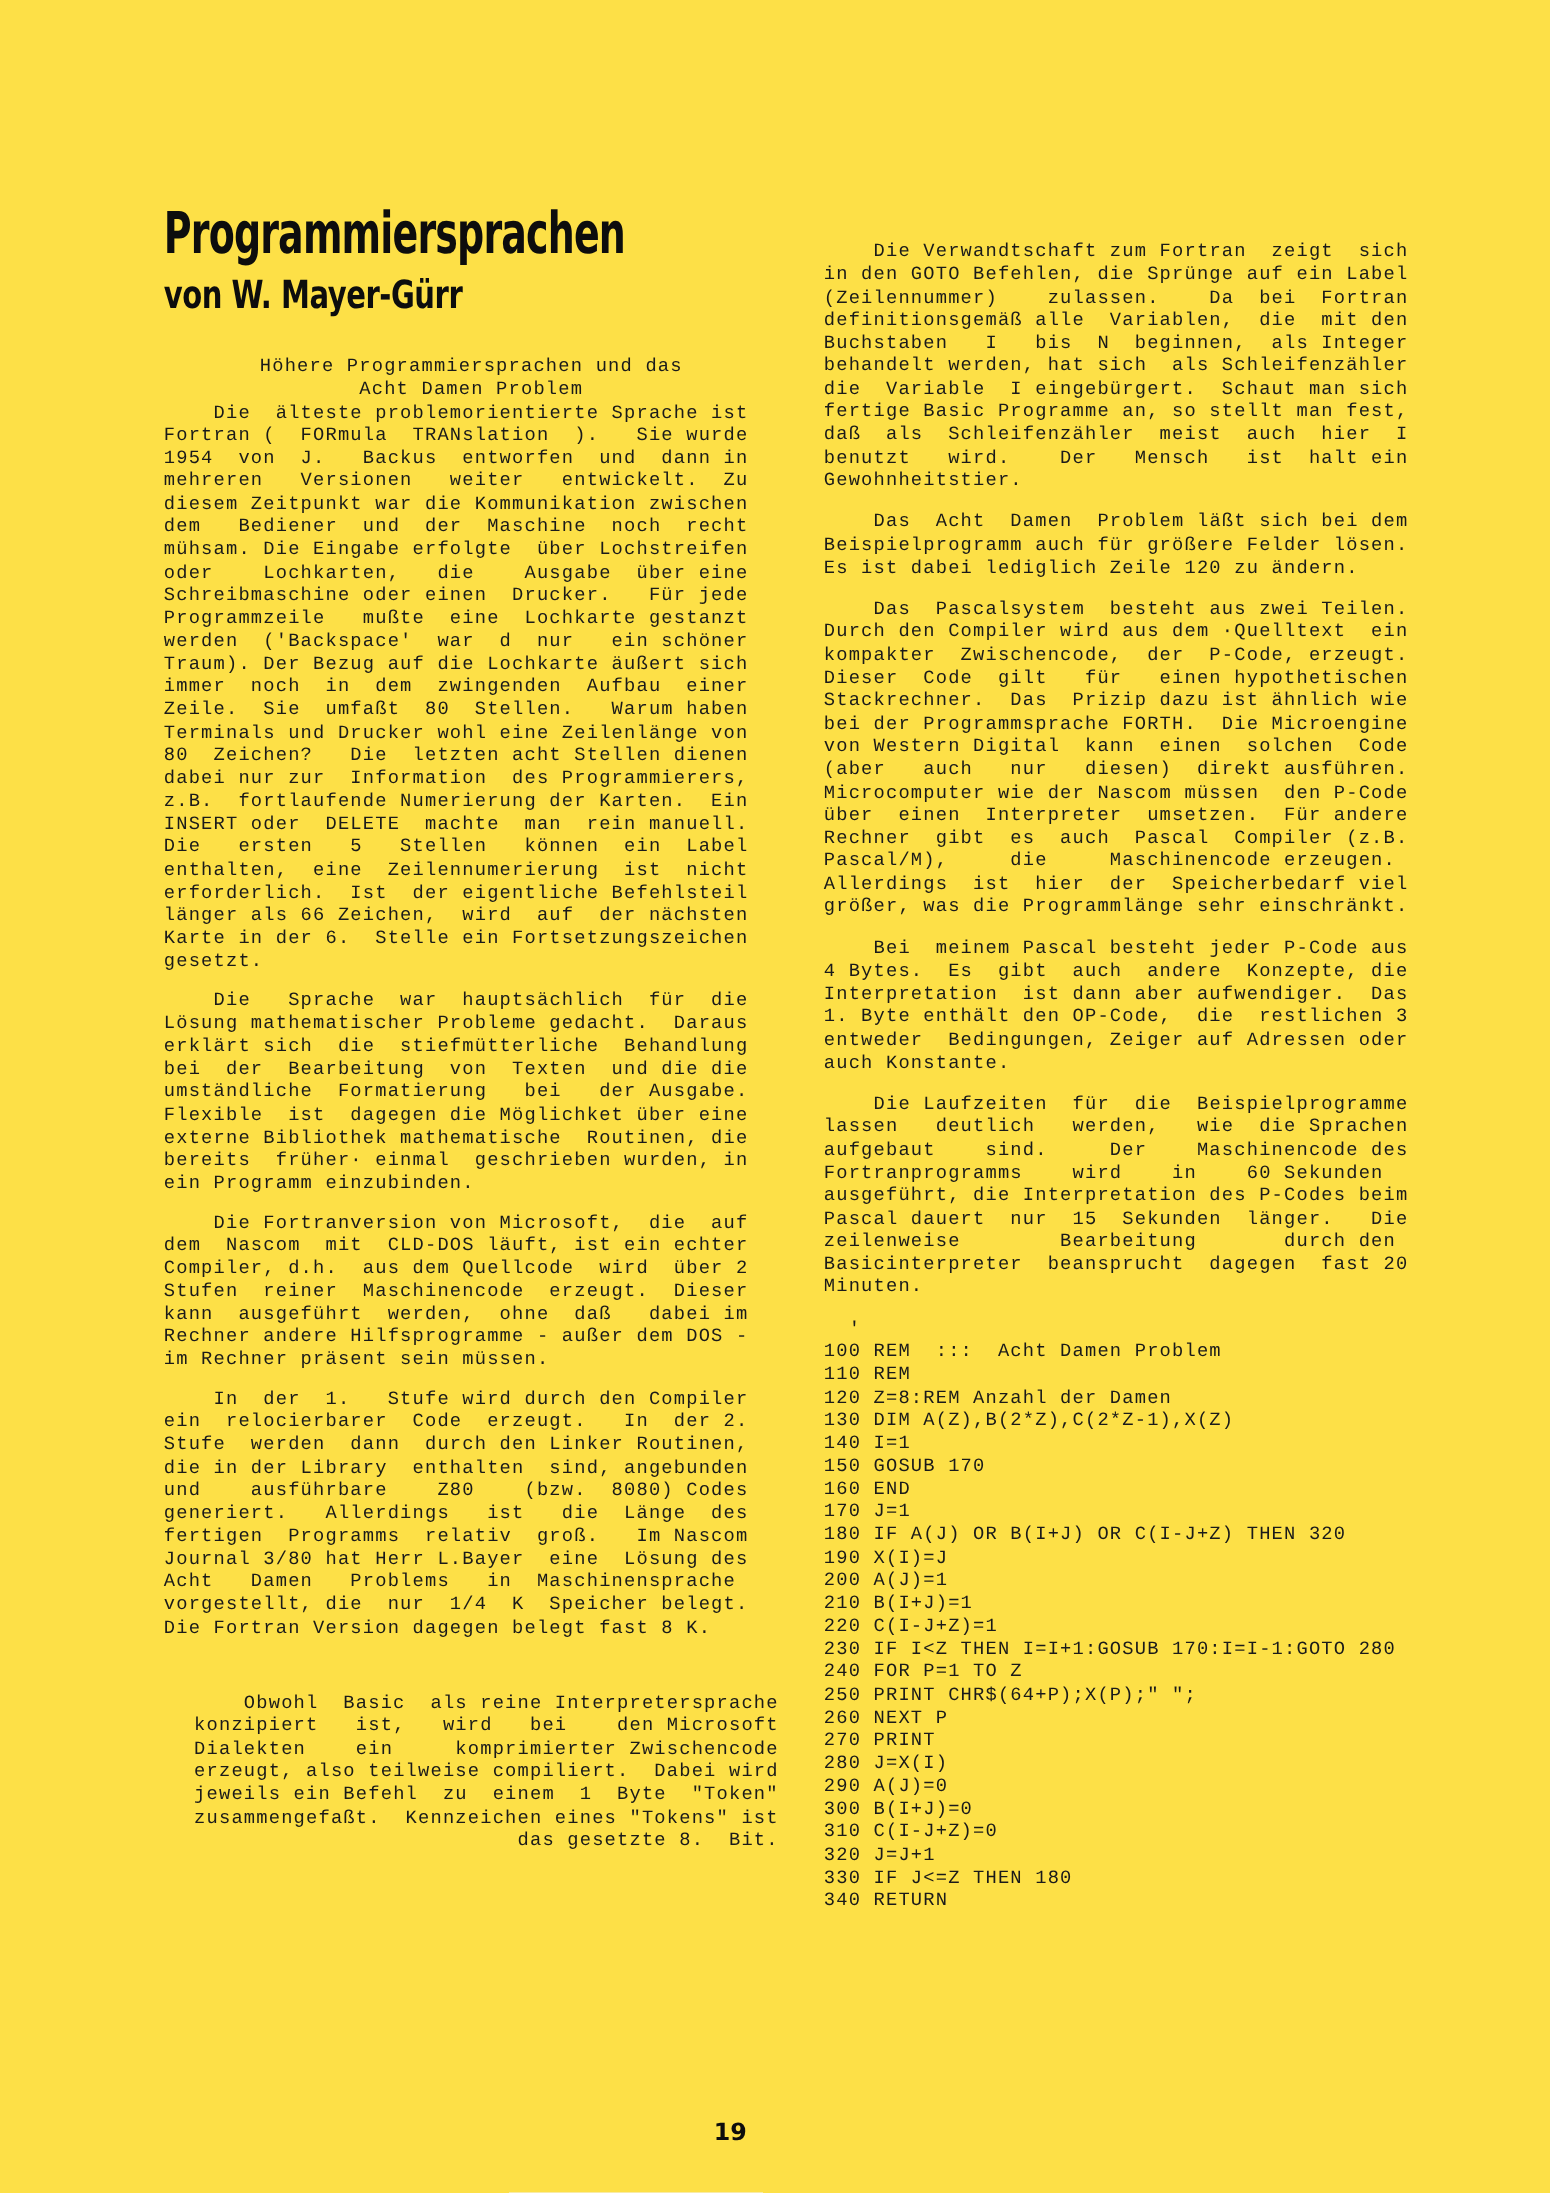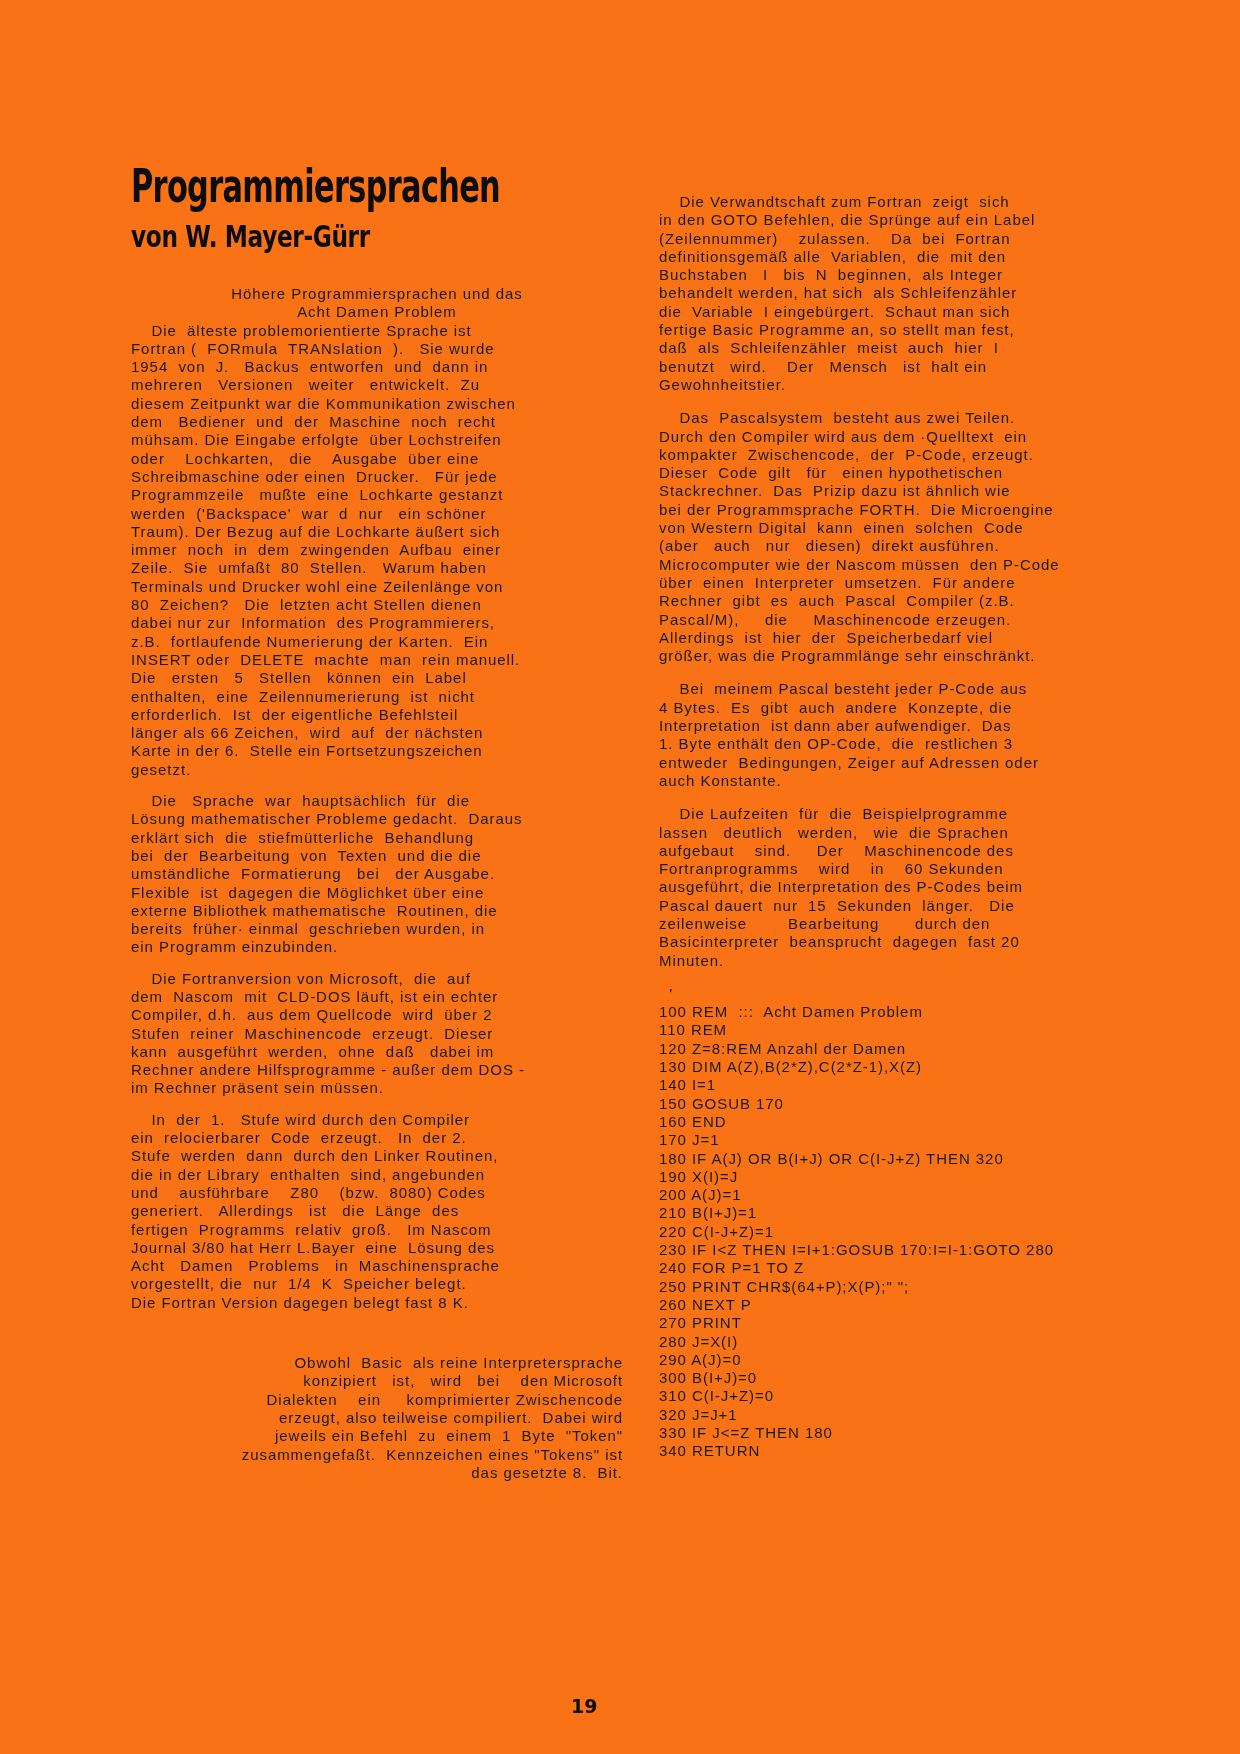--- a/index.html
+++ b/index.html
@@ -6,21 +6,21 @@
     margin: 0;
     padding: 0;
     width: 1240px;
     height: 1754px;
     background: #f4f4f2;
   }
   .page {
     position: relative;
     width: 1240px;
     height: 1754px;
-    background: #f97316;
+    background: #fde047;
     color: #161616;
     overflow: hidden;
   }
   .col {
     position: absolute;
   }
   .col-left  { left: 131px; top: 163px; width: 492px; }
   .col-right { left: 659px; top: 193px; width: 512px; }
 
   .title {
@@ -41,21 +41,21 @@
     font-size: 31px;
     line-height: 1;
     margin-top: 12px;
     letter-spacing: -0.5px;
     transform: scaleX(0.75);
     transform-origin: left top;
     white-space: nowrap;
     color: #0d0d0d;
   }
   .mono {
-    font-family: Liberation Sans, sans-serif;
+    font-family: Liberation Mono, monospace;
     font-size: 15px;
     line-height: 18.3px;
     letter-spacing: 0.95px;
     white-space: pre-wrap;
     color: #1a1a1a;
     margin: 0;
   }
   .heading {
     margin-top: 33px;
     text-align: center;
@@ -153,20 +153,23 @@
 in den GOTO Befehlen, die Sprünge auf ein Label
 (Zeilennummer)    zulassen.    Da  bei  Fortran
 definitionsgemäß alle  Variablen,  die  mit den
 Buchstaben   I   bis  N  beginnen,  als Integer
 behandelt werden, hat sich  als Schleifenzähler
 die  Variable  I eingebürgert.  Schaut man sich
 fertige Basic Programme an, so stellt man fest,
 daß  als  Schleifenzähler  meist  auch  hier  I
 benutzt   wird.    Der   Mensch   ist  halt ein
 Gewohnheitstier.</p>
+    <p class="mono para">    Das  Acht  Damen  Problem läßt sich bei dem
+Beispielprogramm auch für größere Felder lösen.
+Es ist dabei lediglich Zeile 120 zu ändern.</p>
     <p class="mono para">    Das  Pascalsystem  besteht aus zwei Teilen.
 Durch den Compiler wird aus dem ·Quelltext  ein
 kompakter  Zwischencode,  der  P-Code, erzeugt.
 Dieser  Code  gilt   für   einen hypothetischen
 Stackrechner.  Das  Prizip dazu ist ähnlich wie
 bei der Programmsprache FORTH.  Die Microengine
 von Western Digital  kann  einen  solchen  Code
 (aber   auch   nur   diesen)  direkt ausführen.
 Microcomputer wie der Nascom müssen  den P-Code
 über  einen  Interpreter  umsetzen.  Für andere

